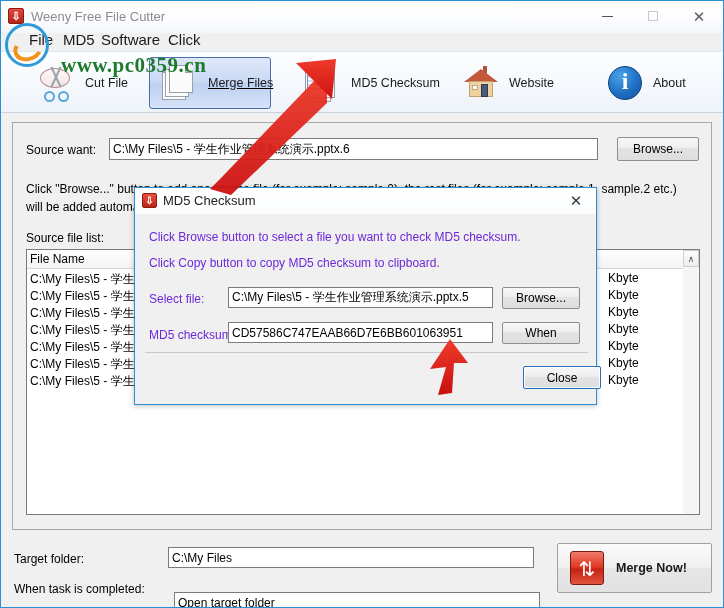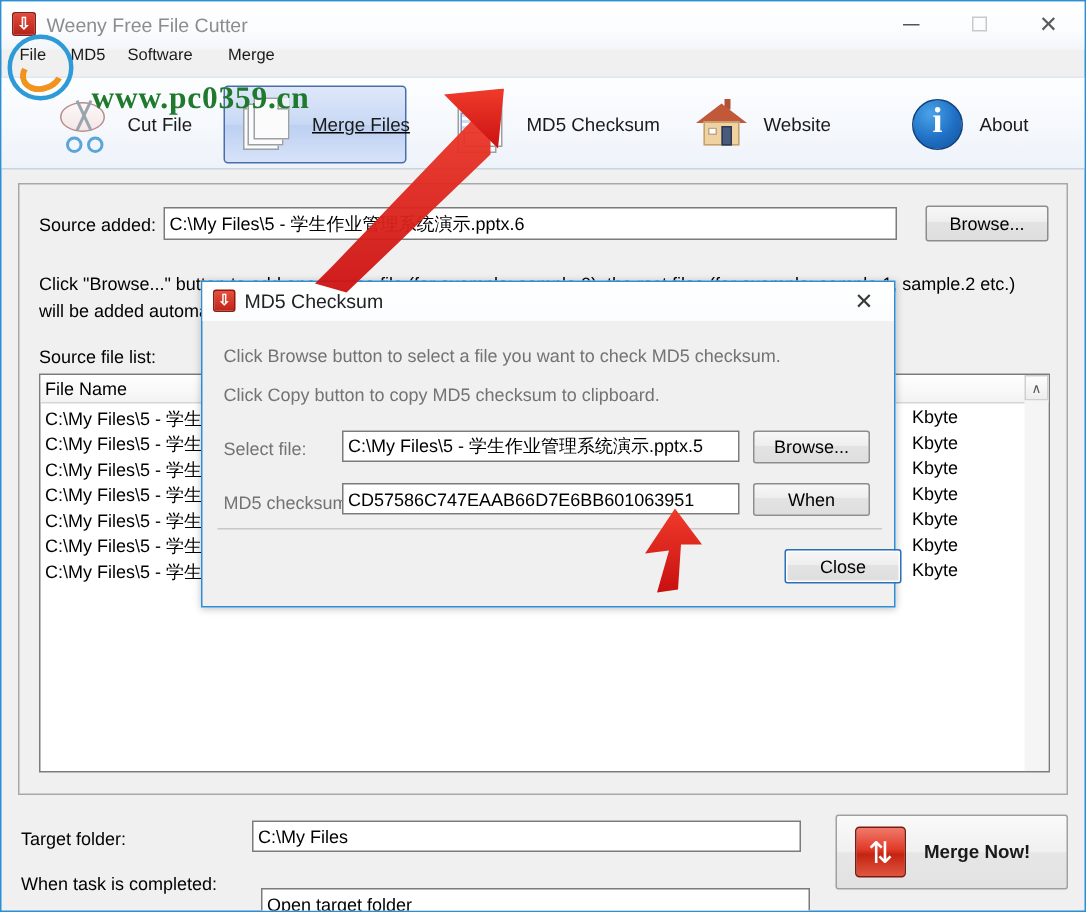--- a/index.html
+++ b/index.html
@@ -48,22 +48,22 @@
   #btn-close { right: 1px; }
   .winbtn .bar { width: 11px; height: 1px; background: #555; }
   .winbtn .sq { width: 10px; height: 10px; border: 1px solid #c9c9c9; }
   .winbtn .xx { font-size: 15px; color:#5a5a5a; font-family:"Liberation Sans",sans-serif; }
 
   
   #menubar {
     position: absolute; left: 0; top: 27px; width: 722px; height: 22px;
   }
   .menu-item {
-    position: absolute; top: 2px; font-size: 11px; color: #1a1a1a;
-    padding: 1px 4px; white-space: nowrap;
+    position: absolute; top: 2px; font-size: 15px; color: #1a1a1a;
+    padding: 1px 20px; white-space: nowrap;
   }
 
   
   #toolbar {
     position: absolute; left: 0; top: 50px; width: 722px; height: 62px;
     background: linear-gradient(to bottom, #fdfeff 0%, #eef3fa 100%);
     border-top: 1px solid #dfe6ee;
     border-bottom: 1px solid #c9d3de;
   }
   .tb-btn {
@@ -249,21 +249,21 @@
     border:1px solid #8e1a12; border-radius:2px;
   }
   #dlg-icon .glyph { position:absolute; left:0;right:0;top:0;bottom:0; color:#fff;
      text-align:center; font-size:10px; line-height:13px; font-weight:bold; }
   #dlg-title { position:absolute; left:28px; top:5px; font-size:13px; color:#222; }
   #dlg-close {
     position:absolute; right:0; top:0; width:40px; height:25px;
     display:flex; align-items:center; justify-content:center; font-size:15px; color:#3a3a3a;
   }
   #dlg-sep { position:absolute; left:10px; top:164px; width:443px; height:1px; background:#c8c8c8; }
-  .dlg-txt { position:absolute; font-size:12px; color:#737373; white-space:nowrap; }
+  .dlg-txt { position:absolute; font-size:12px; color:#6d28d9; white-space:nowrap; }
 
   
   .arrow { position:absolute; pointer-events:none; }
 
   
   #wm {
     position:absolute; left:0; top:0; width:724px; height:130px; pointer-events:none;
   }
   #wm-logo {
     position:absolute; left:4px; top:22px; width:46px; height:46px;
@@ -306,21 +306,21 @@
       </div>
     <div class="winbtn" id="btn-close">
         <span class="xx">✕</span>
       </div>
   </div>
 
   <div id="menubar">
     <div class="menu-item" style="left:8px;">File</div>
     <div class="menu-item" style="left:42px;">MD5</div>
     <div class="menu-item" style="left:80px;">Software</div>
-    <div class="menu-item" style="left:147px;">Merge</div>
+    <div class="menu-item" style="left:147px;">Click</div>
   </div>
 
   <div id="toolbar">
 
     <div class="tb-btn" style="left:26px;">
       <div class="tb-ico ico-scissors">
         <div class="plate"></div>
           <div class="blade1"></div>
           <div class="blade2"></div>
         <div class="ring1"></div>
@@ -363,21 +363,21 @@
       <div class="tb-ico ico-about">
         <div class="circ"></div>
           <div class="i">i</div>
       </div>
       <div class="tb-label">About</div>
     </div>
   </div>
 
   <div id="panel">
 
-    <div class="lbl" style="left:13px; top:20px;">Source added:</div>
+    <div class="lbl" style="left:13px; top:20px;">Source want:</div>
     <div class="txtbox" style="left:96px; top:15px; width:489px; height:22px;">C:\My Files\5 - 学生作业管理系统演示.pptx.6</div>
     <div class="btn" style="left:604px; top:14px; width:82px; height:24px;">Browse...</div>
 
     <div id="src-help">Click "Browse..." button to add one source file (for example: sample.0), the rest files (for example: sample.1, sample.2 etc.) will be added automatically i</div>
 
     <div class="lbl" style="left:13px; top:108px;">Source file list:</div>
 
     <div id="listbox">
       <div id="list-header">
         <div class="col" style="left:0;">File Name</div>

